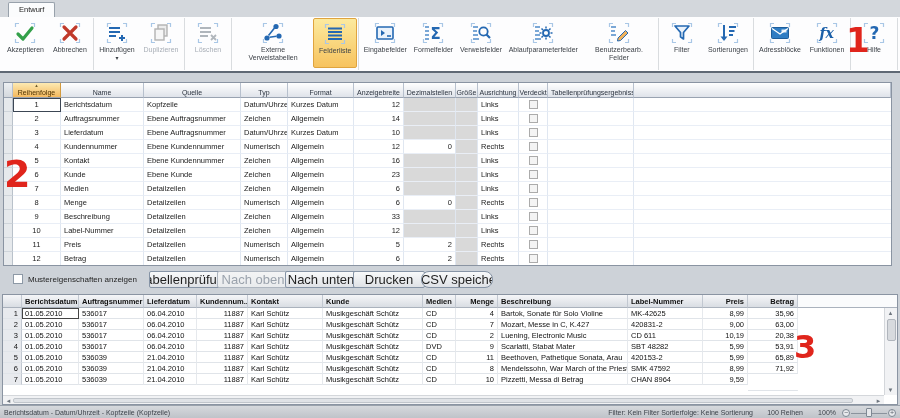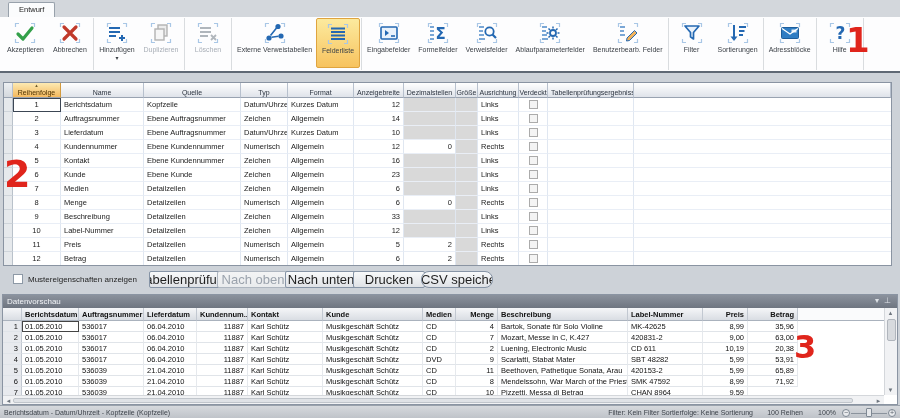--- a/index.html
+++ b/index.html
@@ -269,20 +269,29 @@
         <span class="ricon">
           <svg viewBox="0 0 22 22" width="22" height="22">
             <path d="M1.5 5V1.5H5M17 1.5H20.5V5M20.5 17V20.5H17M5 20.5H1.5V17" fill="none" stroke="#a9c7e6" stroke-width="1.2"></path>
             <rect x="2.5" y="5.5" width="17" height="11" rx="1" fill="#2e7cc3" stroke="#1d5d9b"></rect>
             <path d="M3 6.5l8 5.5 8-5.5" stroke="#fff" stroke-width="1.2" fill="none"></path>
             <rect x="12.5" y="7.5" width="5" height="3" fill="#fff" opacity=".85"></rect>
           </svg>
         </span>
         <span class="rlabel">Adressblöcke</span>
       </div>
+      <div class="rbtn">
+        <span class="ricon">
+          <svg viewBox="0 0 22 22" width="22" height="22">
+            <path d="M1.5 5V1.5H5M17 1.5H20.5V5M20.5 17V20.5H17M5 20.5H1.5V17" fill="none" stroke="#a9c7e6" stroke-width="1.2"></path>
+            <text x="3.5" y="16" font-size="14" font-style="italic" font-weight="bold" fill="#1a5fa8" font-family="DejaVu Serif, serif">fx</text>
+          </svg>
+        </span>
+        <span class="rlabel">Funktionen</span>
+      </div>
     </div>
     <div class="rgroup">
       <div class="rbtn">
         <span class="ricon">
           <svg viewBox="0 0 22 22" width="22" height="22">
             <path d="M1.5 5V1.5H5M17 1.5H20.5V5M20.5 17V20.5H17M5 20.5H1.5V17" fill="none" stroke="#a9c7e6" stroke-width="1.2"></path>
             <text x="6.5" y="17" font-size="17" font-weight="bold" fill="#2468b2" font-family="DejaVu Sans, sans-serif">?</text>
           </svg>
         </span>
         <span class="rlabel">Hilfe</span>
@@ -517,25 +526,20 @@
     </div>
   </div>
 
 <div class="controls">
   <span class="chk"></span>
   <span class="chklabel">Mustereigenschaften anzeigen</span>
   <span id="ctrlbtns"><div class="btn" style="left: 146px;">Tabellenprüfung</div><div class="btn disabled" style="left: 214px;">Nach oben</div><div class="btn" style="left: 282px;">Nach unten</div><div class="btn" style="left: 350px;">Drucken</div><div class="btn" style="left: 418px; border-radius: 8px;">In CSV speichern</div></span>
 </div>
 
 <div class="preview">
-  <div class="pv-title">
-    <span>Datenvorschau</span>
-    <span class="tico" style="right:18px;">▾</span>
-    <span class="tico" style="right:6px;">⊥</span>
-  </div>
   <div id="pvtable">
       <div class="pv-head">
         <div class="ph" style="flex: 0 0 19px;"></div>
         <div class="ph" style="flex: 0 0 57px;">Berichtsdatum</div>
         <div class="ph" style="flex: 0 0 65px;">Auftragsnummer</div>
         <div class="ph" style="flex: 0 0 53px;">Lieferdatum</div>
         <div class="ph" style="flex: 0 0 51px;">Kundennum...</div>
         <div class="ph" style="flex: 0 0 75px;">Kontakt</div>
         <div class="ph" style="flex: 0 0 100px;">Kunde</div>
         <div class="ph" style="flex: 0 0 33px;">Medien</div>

